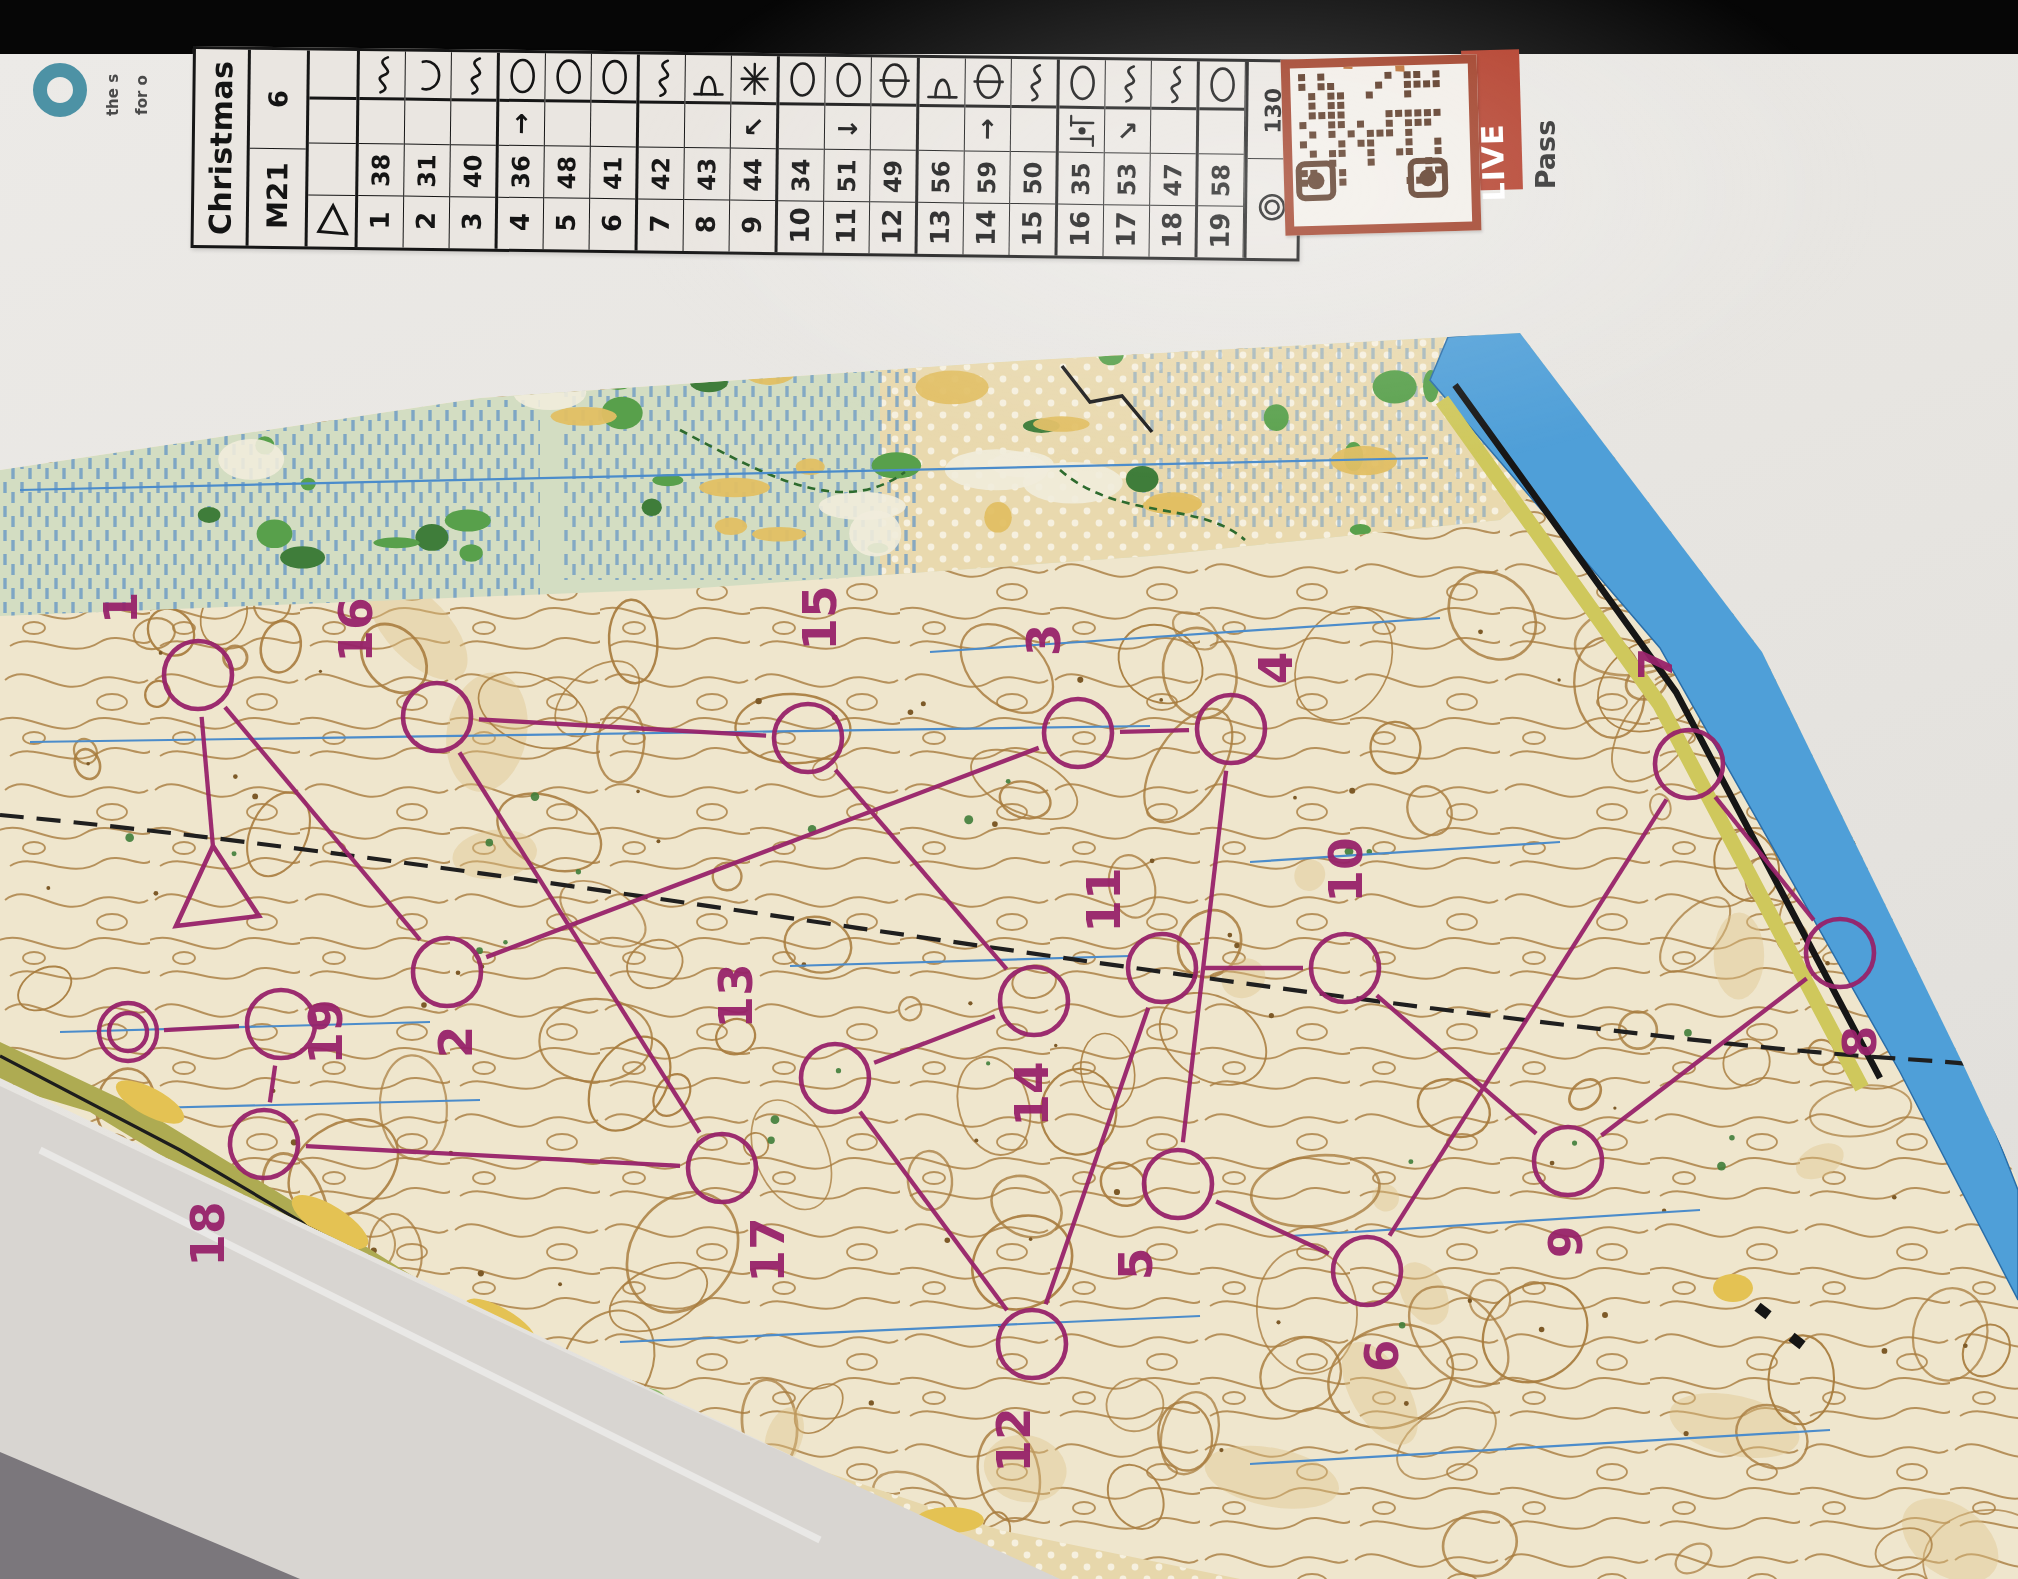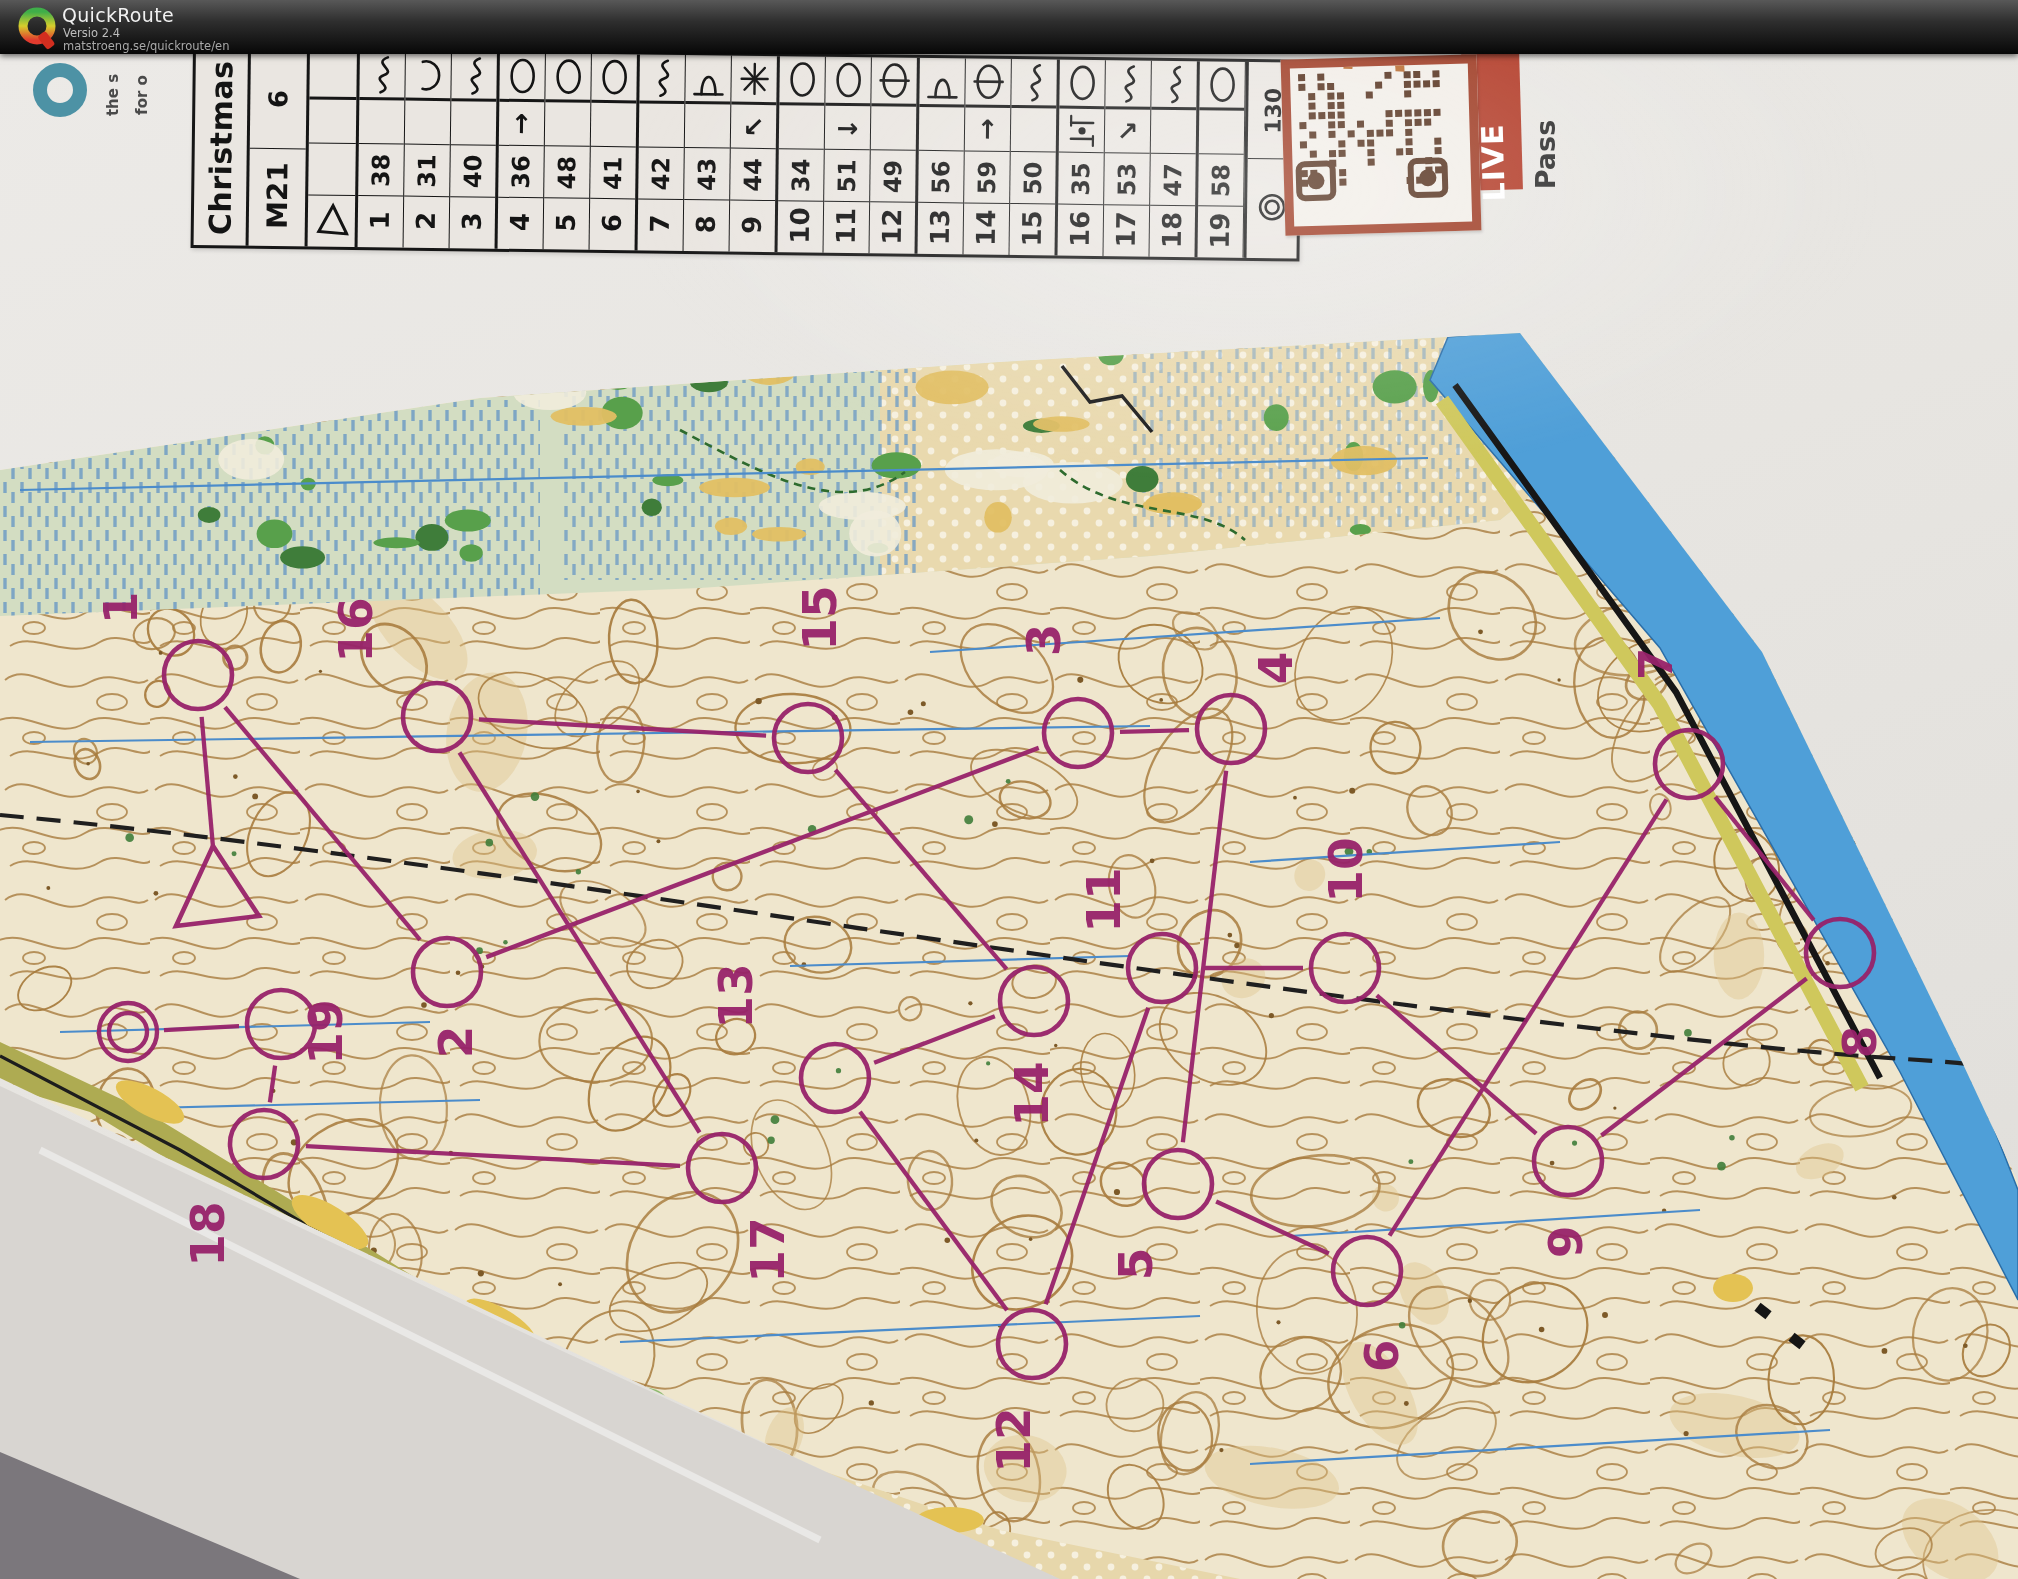--- a/index.html
+++ b/index.html
@@ -909,29 +909,13 @@
   </div>
   <div id="livebadge">
     <span>LIVE</span>
   </div>
   <div id="passtext">
     <span>Pass</span>
   </div>
 
   <div id="sheen"></div>
 
-  <div id="appbar">
-    <svg id="qlogo" width="46" height="48">
-      <defs>
-        <linearGradient id="qg" x1="0" y1="0" x2="0" y2="1">
-          <stop offset="0" stop-color="#3fae49"></stop>
-            <stop offset="0.5" stop-color="#d6ce2c"></stop>
-            <stop offset="1" stop-color="#e23b2e"></stop>
-        </linearGradient>
-      </defs>
-      <circle cx="21" cy="21" r="14" fill="none" stroke="url(#qg)" stroke-width="9"></circle>
-      <rect x="25" y="27" width="10" height="17" rx="3" fill="#d22e1f" transform="rotate(-38 30 35)"></rect>
-    </svg>
-    <div class="apptitle">QuickRoute</div>
-    <div class="appver">Versio 2.4</div>
-    <div class="appurl">matstroeng.se/quickroute/en</div>
-  </div>
 </div>
 
 </body></html>

